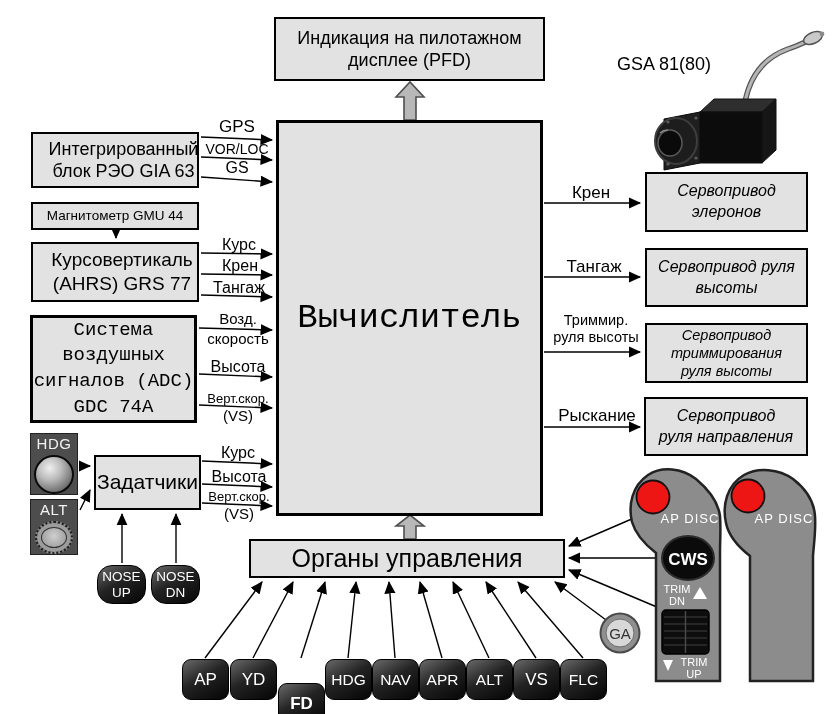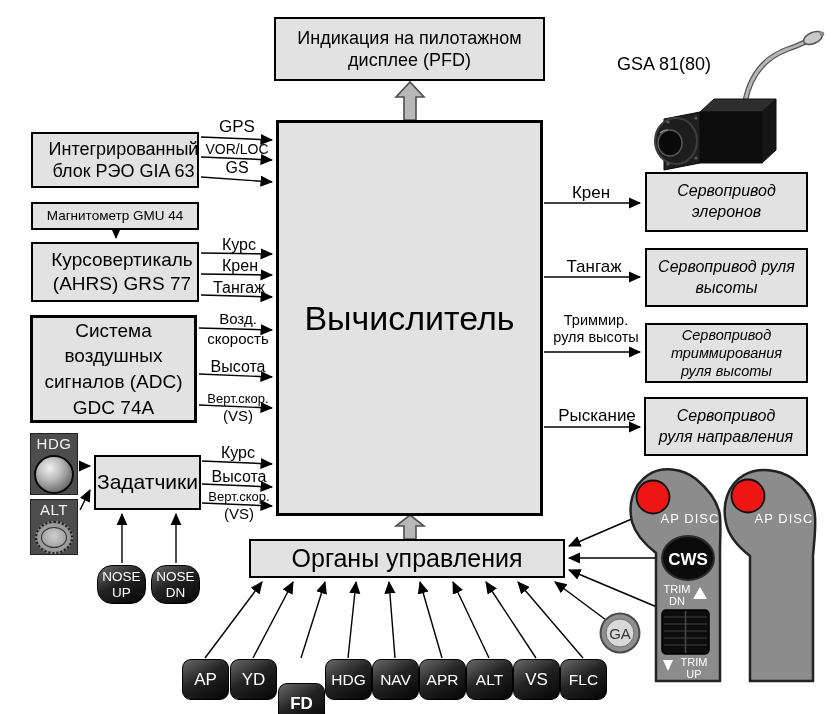--- a/index.html
+++ b/index.html
@@ -2,21 +2,21 @@
 <html><head>
 <meta charset="utf-8">
 <style>
   html,body{margin:0;padding:0;background:#fff;}
   #canvas{position:relative;width:840px;height:714px;background:#fff;overflow:hidden;
           font-family:"Liberation Sans",sans-serif;color:#000;}
   #wires{position:absolute;left:0;top:0;z-index:1;}
   .box{position:absolute;box-sizing:border-box;background:#e2e2e2;border:2px solid #000;
        display:flex;align-items:center;justify-content:center;text-align:center;
        white-space:pre-line;z-index:2;line-height:1.25;}
-  .box.heavy{border-width:3px;}
+  .box.heavy{border-width:3px;font-family:Liberation Mono, monospace;}
   .box.servo{font-style:italic;font-size:16px;line-height:1.3;border-width:2px;}
   .lbl{position:absolute;transform:translateX(-50%);white-space:pre-line;text-align:center;
        z-index:2;line-height:1.1;}
   .panel{position:absolute;box-sizing:border-box;background:#4d4d4d;border:1px solid #222;
          z-index:2;display:flex;flex-direction:column;align-items:center;}
   .panel .cap{color:#f2f2f2;font-size:15px;margin-top:1px;letter-spacing:0.5px;}
   .knob{width:36px;height:36px;border-radius:50%;border:2px solid #0a0a0a;margin-top:3px;
         background:radial-gradient(circle at 38% 32%,#efefef 0%,#bdbdbd 35%,#6e6e6e 75%,#333 100%);}
   .knob.knurl{width:34px;height:34px;border:2px dotted #1c1c1c;background:
         radial-gradient(circle at 50% 45%,#cfcfcf 0%,#a8a8a8 45%,#777 80%,#555 100%);

